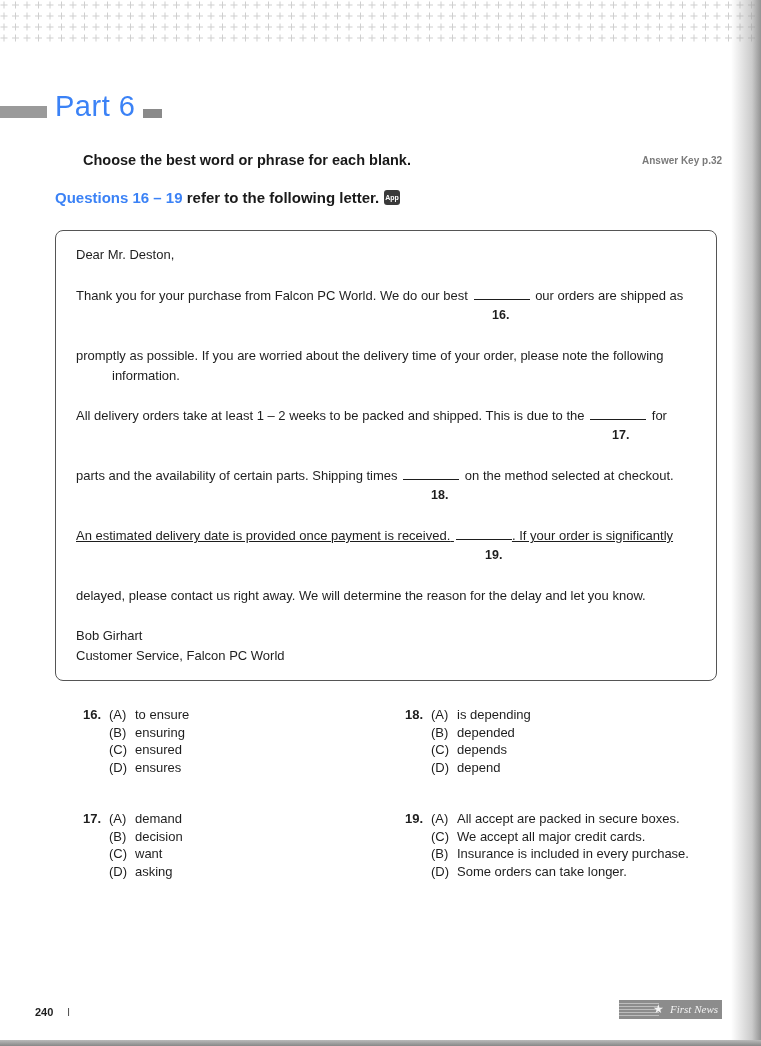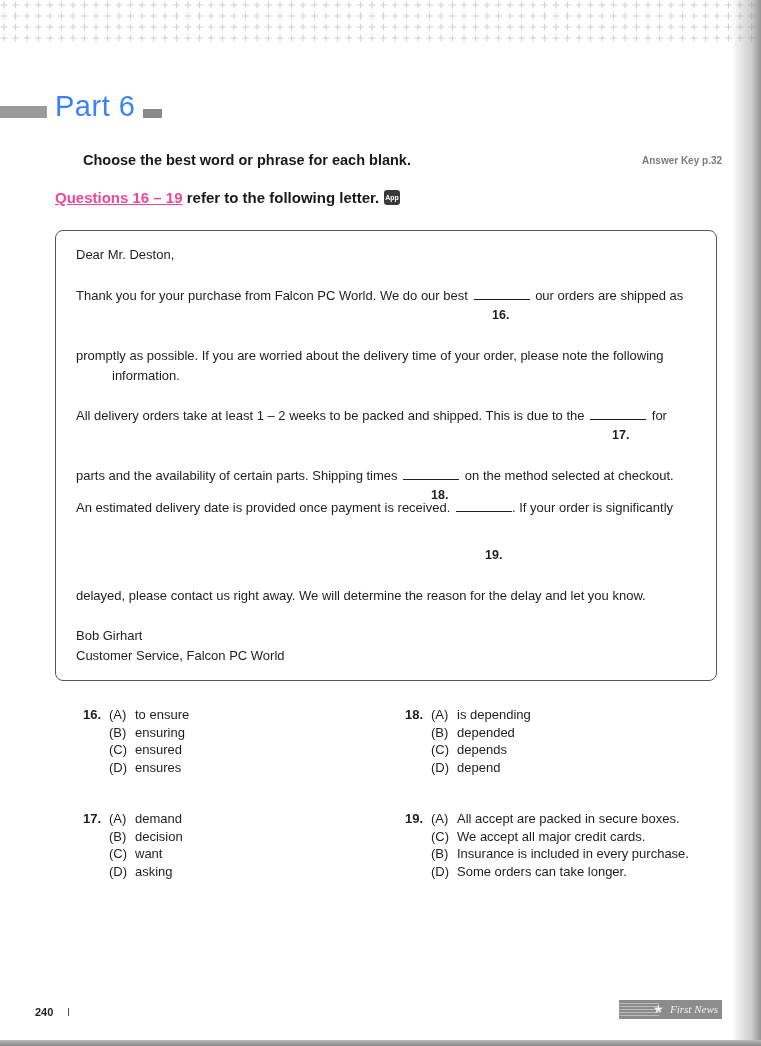--- a/index.html
+++ b/index.html
@@ -34,21 +34,21 @@
       font-size: 14.5px; font-weight: bold; color: #1a1a1a; margin-left: 28px;
     }
     .answer-key {
       position: absolute; left: 642px; top: 155px;
       font-size: 10px; font-weight: bold; color: #7a7a7a;
     }
     .questions-ref {
       position: absolute; left: 55px; top: 189px;
       font-size: 15px; font-weight: bold; color: #1a1a1a;
     }
-    .questions-ref .range { color: #ec4899; text-decoration: underline; }
+    .questions-ref .range { color: #3b82f6; }
     .app-badge {
       position: absolute; left: 384px; top: 190px; width: 16px; height: 15px;
       background: #3a3a3a; border-radius: 3px; color: #fff;
       font-size: 7px; font-weight: bold; line-height: 15px; text-align: center;
     }
     .letter-box {
       position: absolute; left: 55px; top: 230px; width: 662px; height: 451px;
       border: 1.5px solid #555; border-radius: 8px; box-sizing: border-box;
     }
     .lt {
@@ -394,21 +394,21 @@
 </div>
 <div class="qnum" style="left:612px; top:428px;">17.</div>
 
 <div class="lt" style="top:468px;text-align:right;">
   <span>parts and the availability of certain parts. Shipping times</span>
   <span class="blank"></span>
   <span>on the method selected at checkout.</span>
 </div>
 <div class="qnum" style="left:431px; top:488px;">18.</div>
 
-<div class="lt" style="top:500px;">
+<div class="lt" style="top:528px;text-decoration:underline;">
   <span>An estimated delivery date is provided once payment is received.</span>
   <span class="blank" style="margin-right:0;"></span><span>. If your order is significantly</span>
 </div>
 <div class="qnum" style="left:485px; top:548px;">19.</div>
 
 <div class="lt" style="top:588px;">delayed, please contact us right away. We will determine the reason for the delay and let you know.</div>
 
 <div class="lt" style="top:628px;">Bob Girhart</div>
 <div class="lt" style="top:648px;">Customer Service, Falcon PC World</div>
 

